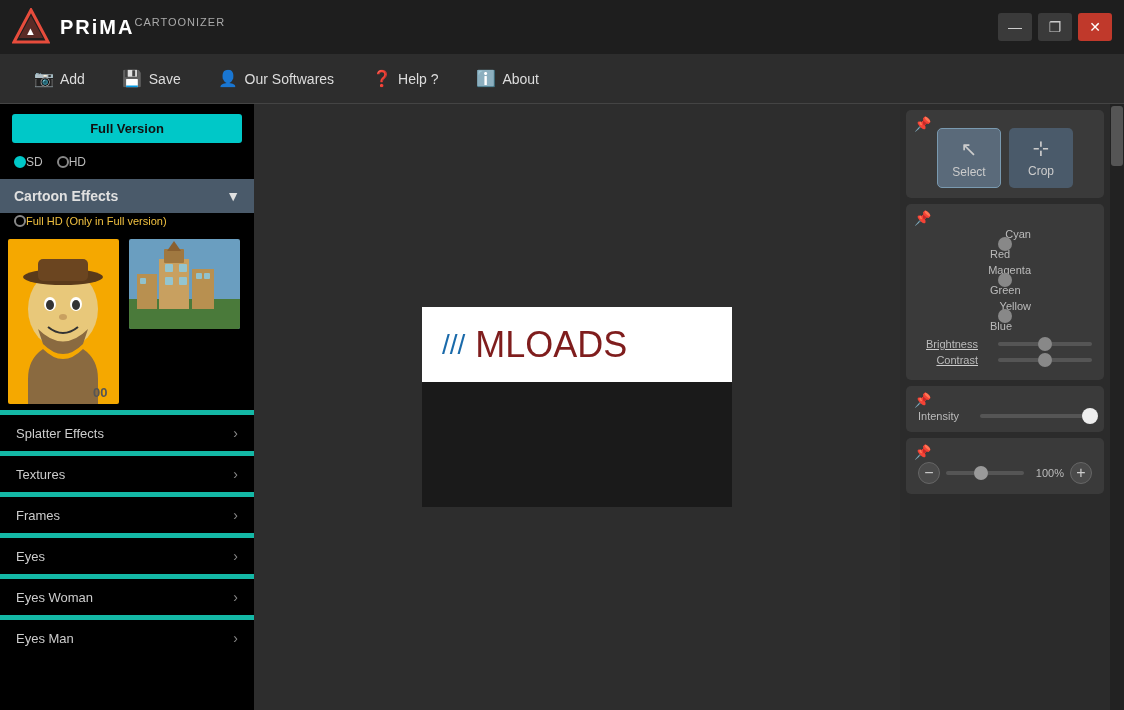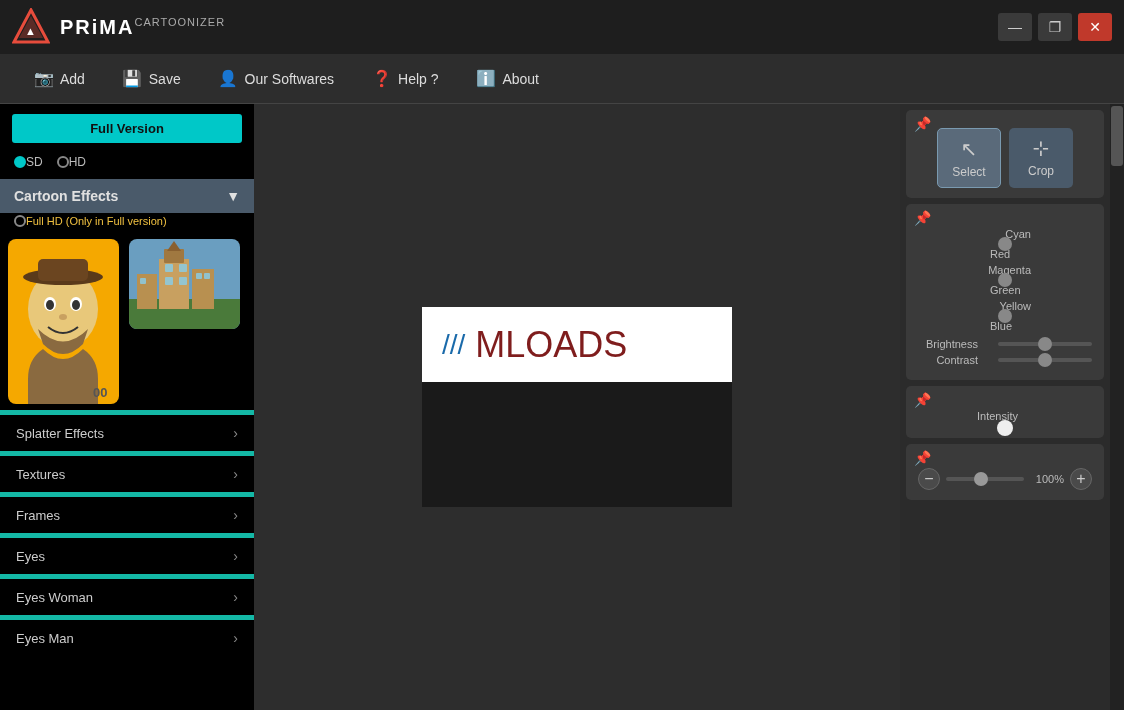--- a/index.html
+++ b/index.html
@@ -164,21 +164,21 @@
       color: #e0e0e0;
     }
     #effects-grid {
       padding: 6px 8px;
       display: grid;
       grid-template-columns: 1fr 1fr;
       gap: 4px;
     }
     .effect-thumb {
       position: relative;
-      border-radius: 8px;
+      border-radius: 2px;
       overflow: hidden;
       cursor: pointer;
     }
 
     
     .sidebar-menu-item {
       display: flex;
       align-items: center;
       justify-content: space-between;
       padding: 10px 16px;
@@ -321,20 +321,21 @@
       top: 50%;
       transform: translate(-50%, -50%);
     }
 
     
     .brightness-row {
       display: flex;
       align-items: center;
       gap: 20px;
       margin-bottom: 4px;
+      text-decoration: underline;
     }
     .bc-label {
       width: 60px;
       font-size: 11px;
       color: #bbb;
       text-align: right;
       flex-shrink: 0;
     }
     .bc-track {
       flex: 1;
@@ -668,21 +669,21 @@
             <span class="bc-label">Contrast</span>
             <div class="bc-track">
               <div class="slider-thumb" style="left: 50%;"></div>
             </div>
           </div>
         </div>
       </div>
 
       <div class="panel-card">
         <span class="panel-pin">📌</span>
-        <div class="intensity-row" style="padding-top: 14px; flex-direction: column;">
+        <div class="intensity-row" style="padding-top: 14px;">
           <span class="intensity-label">Intensity</span>
           <div class="intensity-track">
             <div class="intensity-thumb" style="right: 2%;"></div>
           </div>
         </div>
       </div>
 
       <div class="panel-card">
         <span class="panel-pin">📌</span>
         <div class="zoom-row" style="padding-top:14px;">

